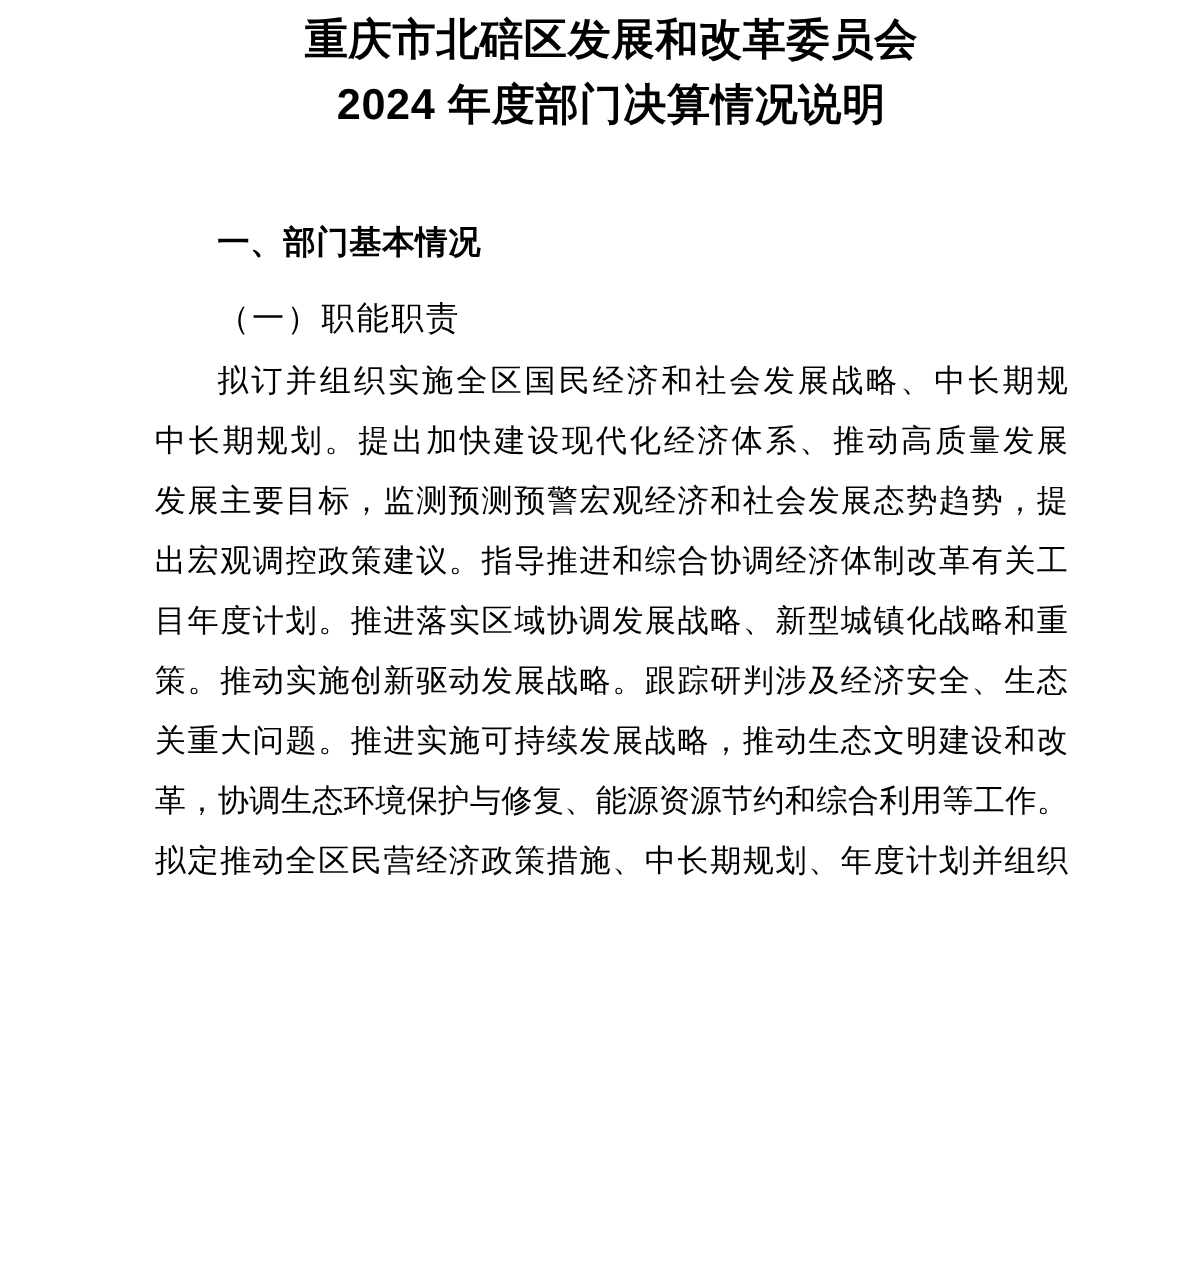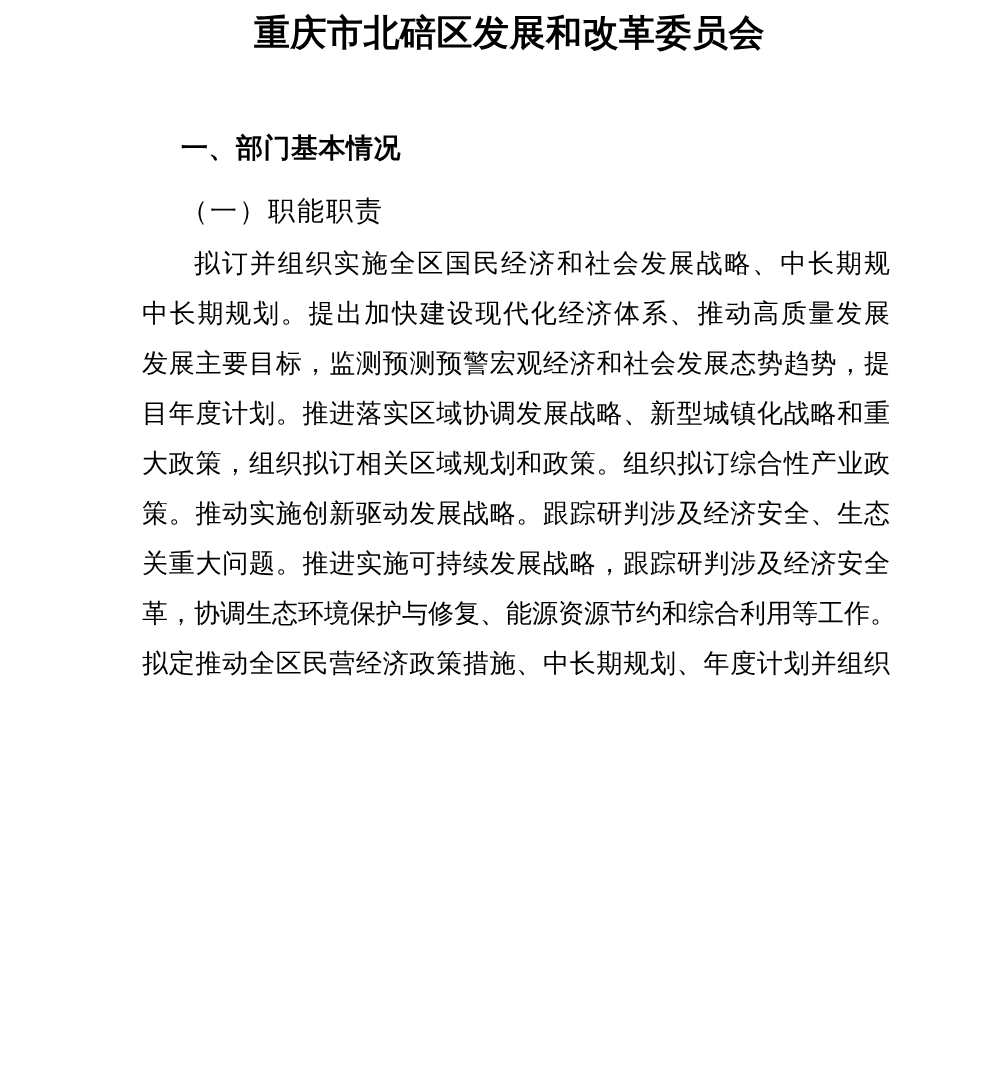--- a/index.html
+++ b/index.html
@@ -46,46 +46,46 @@
   .para {
     margin-top: 8px;
     font-family: "Liberation Serif", serif;
     font-size: 26px;
   }
   .para .line {
     line-height: 50px;
     text-align: justify;
     text-align-last: justify;
     white-space: nowrap;
-    margin-left: 13px;
   }
   .para .line.first {
     text-indent: 52px;
   }
 </style>
 </head>
 <body>
 
 <div class="page">
   <div class="content">
 
     <div class="doc-title">
       <div>重庆市北碚区发展和改革委员会</div>
+      <div>2024 年度部门决算情况说明</div>
     </div>
 
     <div class="section-heading">一、部门基本情况</div>
 
     <div class="sub-heading">（一）职能职责</div>
 
     <div class="para">
       <div class="line first">拟订并组织实施全区国民经济和社会发展战略、中长期规</div>
       <div class="line">中长期规划。提出加快建设现代化经济体系、推动高质量发展</div>
       <div class="line">发展主要目标，监测预测预警宏观经济和社会发展态势趋势，提</div>
+      <div class="line">出宏观调控政策建议。指导推进和综合协调经济体制改革有关工</div>
       <div class="line">目年度计划。推进落实区域协调发展战略、新型城镇化战略和重</div>
-      <div class="line">大政策，组织拟订相关区域规划和政策。组织拟订综合性产业政</div>
       <div class="line">策。推动实施创新驱动发展战略。跟踪研判涉及经济安全、生态</div>
-      <div class="line">关重大问题。推进实施可持续发展战略，跟踪研判涉及经济安全</div>
+      <div class="line">关重大问题。推进实施可持续发展战略，推动生态文明建设和改</div>
       <div class="line">革，协调生态环境保护与修复、能源资源节约和综合利用等工作。</div>
       <div class="line">拟定推动全区民营经济政策措施、中长期规划、年度计划并组织</div>
     </div>
 
   </div>
 </div>
 
 </body></html>

